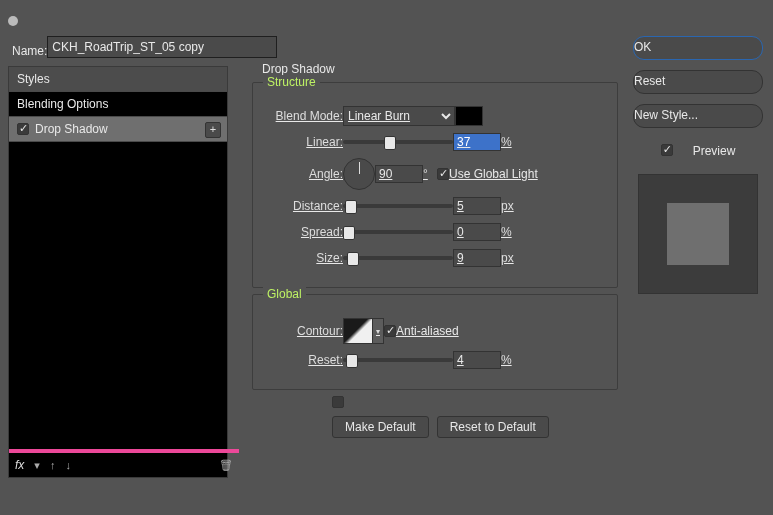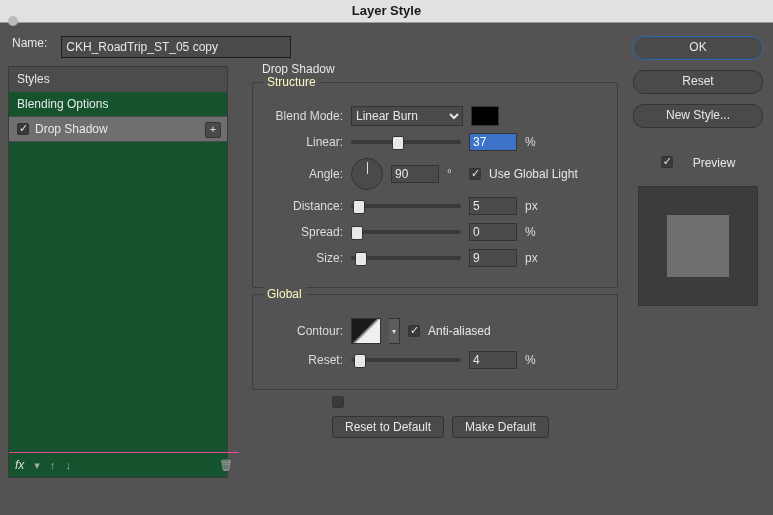--- a/index.html
+++ b/index.html
@@ -1,65 +1,64 @@
 <!DOCTYPE html>
 <html><head>
 <meta charset="utf-8">
 <style>
   html,body{margin:0;padding:0;background:#111;color:#e8e8e8;font-family:"Helvetica Neue",Arial,sans-serif;font-size:12px;}
   .window{width:773px;height:515px;background:#535353;position:relative;overflow:hidden;}
   .titlebar{height:22px;line-height:22px;text-align:center;font-weight:bold;color:#1a1a1a;background:#e1e1e1;border-bottom:1px solid #999;font-size:13px;}
   .traffic{position:absolute;left:8px;top:16px;width:10px;height:10px;border-radius:50%;background:#bbb;}
-  .name-row{position:absolute;left:12px;top:36px;display:flex;align-items:flex-start;gap:14px;}
+  .name-row{position:absolute;left:12px;top:36px;display:flex;align-items:flex-end;gap:0;}
   .name-row label{color:#e8e8e8;}
   .name-input{width:220px;height:18px;background:#4a4a4a;border:1px solid #1f1f1f;color:#e8e8e8;padding:1px 4px;font-size:12px;}
-  .styles-panel{position:absolute;left:8px;top:66px;width:218px;height:410px;border:1px solid #3a3a3a;background:#14532d;}
+  .styles-panel{position:absolute;left:8px;top:66px;width:218px;height:410px;border:1px solid #3a3a3a;background:#000000;}
   .styles-row{height:24px;line-height:24px;padding:0 8px;border-bottom:1px solid #4a4a4a;cursor:default;}
   .styles-row.header{background:#4c4c4c;}
   .styles-row.selected{background:#6f6f6f;display:flex;align-items:center;gap:6px;position:relative;}
   .chk{appearance:none;width:12px;height:12px;border:1px solid #333;border-radius:2px;background:#3a3a3a;display:inline-block;position:relative;margin:0;}
   .chk:checked{background:#3a3a3a;}
   .chk:checked::after{content:"✓";position:absolute;left:1px;top:-2px;color:#e8e8e8;font-size:11px;}
   .add-btn{position:absolute;right:6px;top:5px;width:14px;height:14px;border:1px solid #333;background:#4a4a4a;color:#ddd;font-size:11px;text-align:center;line-height:12px;border-radius:2px;cursor:pointer;}
-  .panel-footer{position:absolute;left:0;bottom:0;width:100%;height:24px;border-top:1px solid #ec4899;display:flex;align-items:center;padding:0 6px;gap:10px;}
+  .panel-footer{position:absolute;left:0;bottom:0;width:100%;height:24px;border-top:4px solid #ec4899;display:flex;align-items:center;padding:0 6px;gap:10px;}
   .panel-footer .spacer{flex:1;}
   .fx{font-style:italic;color:#ddd;}
   .ficon{color:#aaa;font-size:11px;cursor:default;}
   .effect-panel{position:absolute;left:252px;top:56px;width:366px;}
   .legend{position:relative;padding:6px 10px;color:#e8e8e8;}
   .group-box{border:1px solid #3d3d3d;border-radius:2px;margin:0 0 6px 0;padding:18px 12px 14px 12px;position:relative;}
-  .group-label{position:absolute;left:10px;top:-8px;background:#535353;padding:0 4px;color:#fef9c3;}
-  .form-row{display:flex;align-items:center;height:22px;margin:4px 0;gap:8px;}
+  .group-label{position:absolute;left:10px;top:-8px;background:#535353;padding:0 4px;color:#bef264;}
+  .form-row{display:flex;align-items:center;height:22px;margin:4px 0;text-decoration:underline;}
   .form-row .lab{width:78px;text-align:right;color:#ddd;}
   select.sel{background:#4a4a4a;border:1px solid #333;color:#e8e8e8;height:20px;font-size:12px;width:112px;}
   .swatch{width:26px;height:18px;background:#000;border:1px solid #333;cursor:pointer;}
   .slider{flex:0 0 110px;height:4px;background:#3a3a3a;border-radius:2px;position:relative;}
   .slider .thumb{position:absolute;top:-4px;width:10px;height:12px;background:#e8e8e8;border:1px solid #333;border-radius:2px;}
   .numbox{width:40px;height:16px;background:#4a4a4a;border:1px solid #333;color:#e8e8e8;padding:0 3px;font-size:12px;text-align:left;}
   .numbox.hl{background:#3d72c9;color:#fff;}
   .unit{color:#ddd;width:14px;}
   .angle-dial{width:30px;height:30px;border:1px solid #333;border-radius:50%;background:#4a4a4a;position:relative;}
   .angle-dial::after{content:"";position:absolute;left:50%;bottom:50%;width:1px;height:12px;background:#ddd;transform-origin:bottom center;}
   .contour-sw{width:28px;height:24px;border:1px solid #333;background:linear-gradient(135deg,#1a1a1a 0%,#1a1a1a 45%,#f0f0f0 55%,#f0f0f0 100%);cursor:pointer;}
   .mini-dd{width:10px;height:24px;border:1px solid #333;border-left:none;background:#5c5c5c;display:flex;align-items:center;justify-content:center;color:#ddd;font-size:8px;cursor:pointer;}
   .row-center{display:flex;align-items:center;gap:8px;justify-content:flex-start;margin:6px 0 0 80px;}
   .btn-sm{height:22px;padding:0 12px;background:#4a4a4a;border:1px solid #333;color:#e8e8e8;border-radius:3px;cursor:pointer;font-size:12px;}
   .right-col{position:absolute;left:634px;top:36px;width:128px;display:flex;flex-direction:column;gap:10px;align-items:center;}
-  .pill{width:128px;height:22px;border-radius:11px;border:1px solid #333;background:#4a4a4a;color:#e8e8e8;text-align:center;line-height:20px;cursor:pointer;font-size:12px;}
+  .pill{width:128px;height:22px;border-radius:11px;border:1px solid #333;background:#4a4a4a;color:#e8e8e8;line-height:20px;cursor:pointer;font-size:12px;}
   .pill.primary{border-color:#2a66b0;}
-  .preview-chk{display:flex;gap:20px;margin-top:18px;}
+  .preview-chk{display:flex;gap:20px;margin-top:6px;}
   .preview-box{width:118px;height:118px;background:#3c3c3c;border:1px solid #333;margin-top:6px;display:flex;align-items:center;justify-content:center;}
   .preview-inner{width:62px;height:62px;background:#6f6f6f;}
 </style>
 </head>
 <body>
 
 <div class="window">
   <div class="traffic"></div>
-  <div class="titlebar">Layer Style</div>
 
   <div class="name-row">
     <label>Name:</label>
     <input class="name-input" value="CKH_RoadTrip_ST_05 copy" style="">
   </div>
 
   <div class="styles-panel">
     <div class="styles-row header">Styles</div>
     <div class="styles-row">Blending Options</div>
     <div class="styles-row selected">
@@ -155,22 +154,22 @@
           </div>
         <input class="numbox" value="4" style="">
         <span class="unit">%</span>
       </div>
     </div>
 
     <div class="row-center">
       <input type="checkbox" class="chk" style="">
     </div>
     <div class="row-center" style="margin-left:80px;margin-top:8px;">
+      <button class="btn-sm">Make Default</button>
       <button class="btn-sm">Reset to Default</button>
-      <button class="btn-sm">Make Default</button>
     </div>
   </div>
 
   <div class="right-col">
     <div class="pill primary">OK</div>
     <div class="pill">Reset</div>
     <div class="pill">New Style...</div>
     <div class="preview-chk">
       <input type="checkbox" class="chk" checked="" style="">
       <span>Preview</span>

